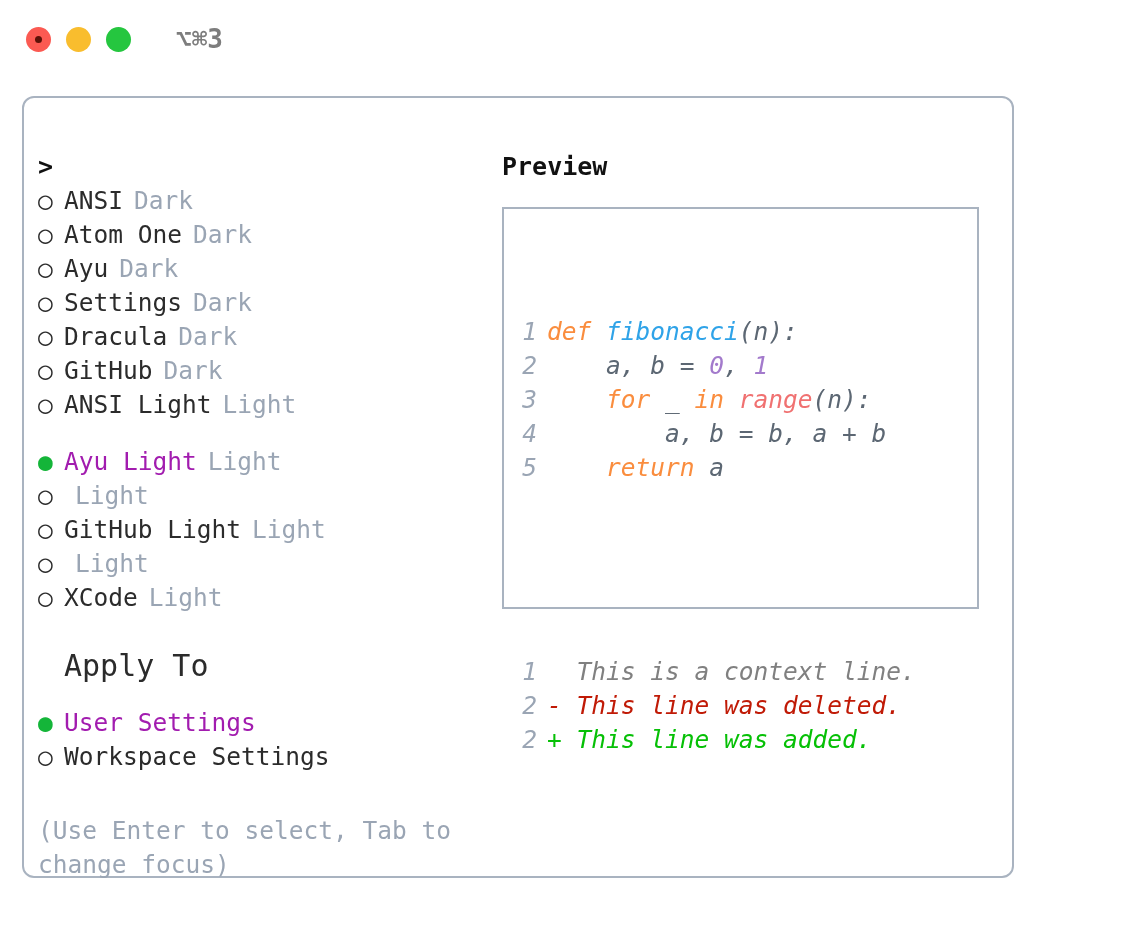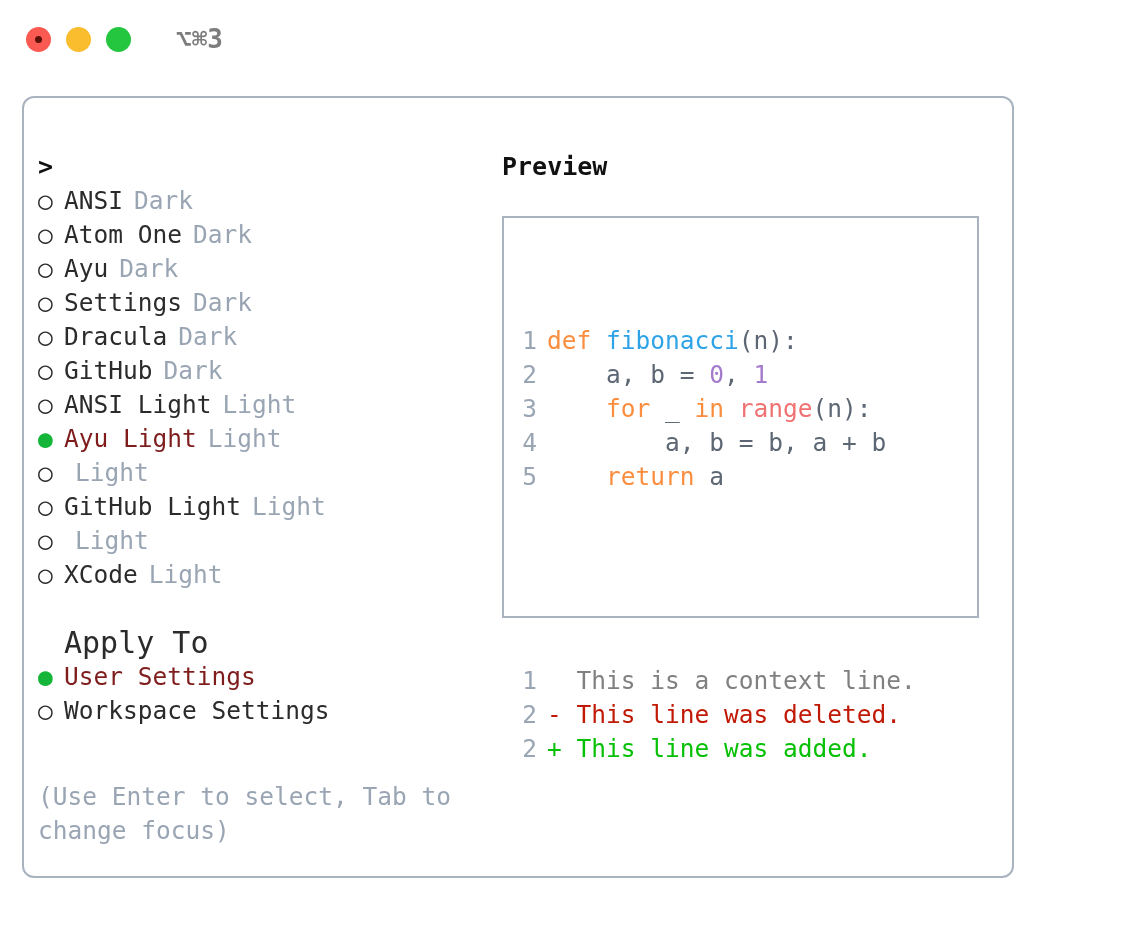--- a/index.html
+++ b/index.html
@@ -111,37 +111,37 @@
     font-weight: bold;
     color: #111111;
     font-size: 25px;
   }
   .header-row .marker { color: #111111; font-weight: bold; }
   .label { color: #2b2b2b; }
   .tag {
     color: #9aa5b4;
     margin-left: 11px;
   }
-  .row.selected .label { color: #7f1d1d; }
+  .row.selected .label { color: #a21caf; margin-top: 23px; }
   .row.selected .marker { color: #14b539; }
 
   .section-gap { height: 34px; }
 
   .apply-header {
     font-size: 30px;
     line-height: 34px;
     color: #2b2b2b;
     white-space: pre;
     display: flex;
     align-items: flex-end;
   }
   .apply-header .marker { color: transparent; }
 
   .hint {
-    margin-top: 52px;
+    margin-top: 40px;
     font-size: 24.5px;
     line-height: 34px;
     color: #9aa5b4;
     width: 420px;
     white-space: pre-wrap;
   }
 
   
   .right-col {
     position: absolute;
@@ -150,27 +150,28 @@
     width: 496px;
   }
   .preview-title {
     font-size: 25px;
     font-weight: bold;
     color: #111111;
     line-height: 34px;
     white-space: pre;
   }
   .preview-box {
-    margin-top: 32px;
+    margin-top: 23px;
     width: 477px;
     height: 402px;
     border: 2px solid #a9b3c0;
     box-sizing: border-box;
     background: #ffffff;
     position: relative;
+    font-style: italic;
   }
   .code {
     position: absolute;
     left: 17px;
     top: 38px;
     font-size: 24.5px;
     line-height: 34px;
     white-space: pre;
   }
   .code-line { white-space: pre; }

